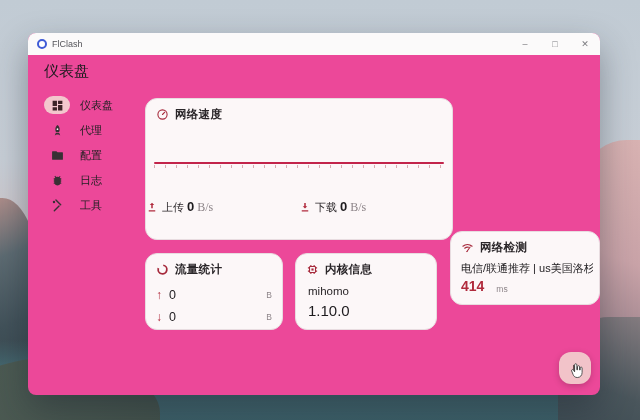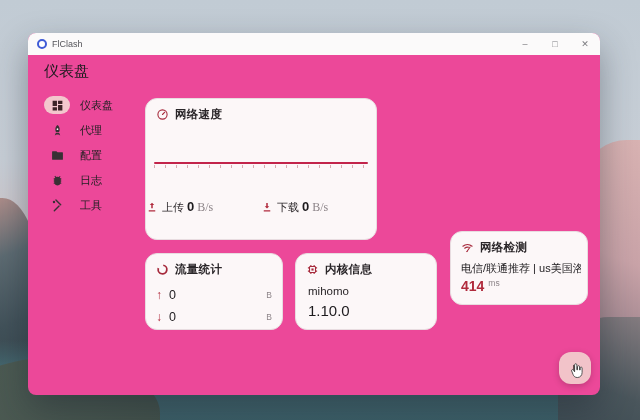--- a/index.html
+++ b/index.html
@@ -42,23 +42,23 @@
   .nav-item.active .nav-icon-wrap { background:#f3c7cd; color:#3c2327; }
   .nav-icon-wrap svg { width:13px; height:13px; }
   .nav-label { font-size:11px; color:#242124; margin-left:10px; }
 
   
   .card { position:absolute; background:#fcf7f8; border:1px solid #e8dce0; border-radius:12px; }
   .card-header { position:absolute; top:8px; left:10px; display:flex; align-items:center; gap:6px; }
   .card-header svg { width:13px; height:13px; color:#a6293b; }
   .card-title { font-size:11.5px; color:#2a2629; font-weight:bold; letter-spacing:.3px; }
 
-  .card-speed   { left:117px; top:43px;  width:232px; height:142px; }
+  .card-speed   { left:117px; top:43px;  width:308px; height:142px; }
   .card-outbound{ left:422px; top:44px;  width:145px; height:118px; }
-  .card-netcheck{ left:422px; top:176px; width:138px; height:74px; }
+  .card-netcheck{ left:422px; top:176px; width:150px; height:74px; }
   .card-traffic { left:117px; top:198px; width:138px; height:77px; }
   .card-core    { left:267px; top:198px; width:142px; height:77px; }
 
   
   .chart-line { position:absolute; left:8px; right:8px; top:63px; height:2px; background:#c2244b; border-radius:1px; }
   .chart-ticks { position:absolute; left:8px; right:8px; top:66px; height:3px;
     background-image:repeating-linear-gradient(90deg,#d9a9b1 0 1px, transparent 1px 11px); }
   .speed-stats { position:absolute; left:0; right:0; top:100px; display:flex; }
   .speed-stat { flex:1; display:flex; flex-direction:row; align-items:center; gap:3px; }
   .stat-label-row { display:flex; align-items:center; gap:4px; }
@@ -84,21 +84,21 @@
   .radio-row { height:27px; display:flex; align-items:center; gap:9px; cursor:pointer; }
   .radio-circle { width:13px; height:13px; border-radius:50%; border:2px solid #4a4347;
     display:flex; align-items:center; justify-content:center; flex:0 0 auto; }
   .radio-row.selected .radio-circle { border-color:#a6293b; }
   .radio-dot { width:6px; height:6px; border-radius:50%; background:transparent; }
   .radio-row.selected .radio-dot { background:#a6293b; }
   .radio-label { font-size:11.5px; color:#242124; }
 
   
   .net-provider { position:absolute; left:10px; top:29px; right:6px; font-size:11px; color:#1d1b1e; white-space:nowrap; overflow:hidden; }
-  .net-latency-row { position:absolute; left:10px; top:46px; display:flex; align-items:flex-start; gap:4px; }
+  .net-latency-row { position:absolute; left:10px; top:46px; display:flex; align-items:flex-end; gap:12px; }
   .net-latency { font-size:14px; font-weight:bold; color:#b02a3c; }
   .net-unit { font-size:8.5px; color:#8c8488; }
 
   
   .fab { position:absolute; left:531px; top:297px; width:32px; height:32px; border-radius:12px;
     background:#f2c3c9; display:flex; align-items:center; justify-content:center;
     box-shadow:0 2px 6px rgba(60,20,30,.25); cursor:pointer; }
   .fab svg { width:13px; height:13px; color:#2a161a; }
 
   

